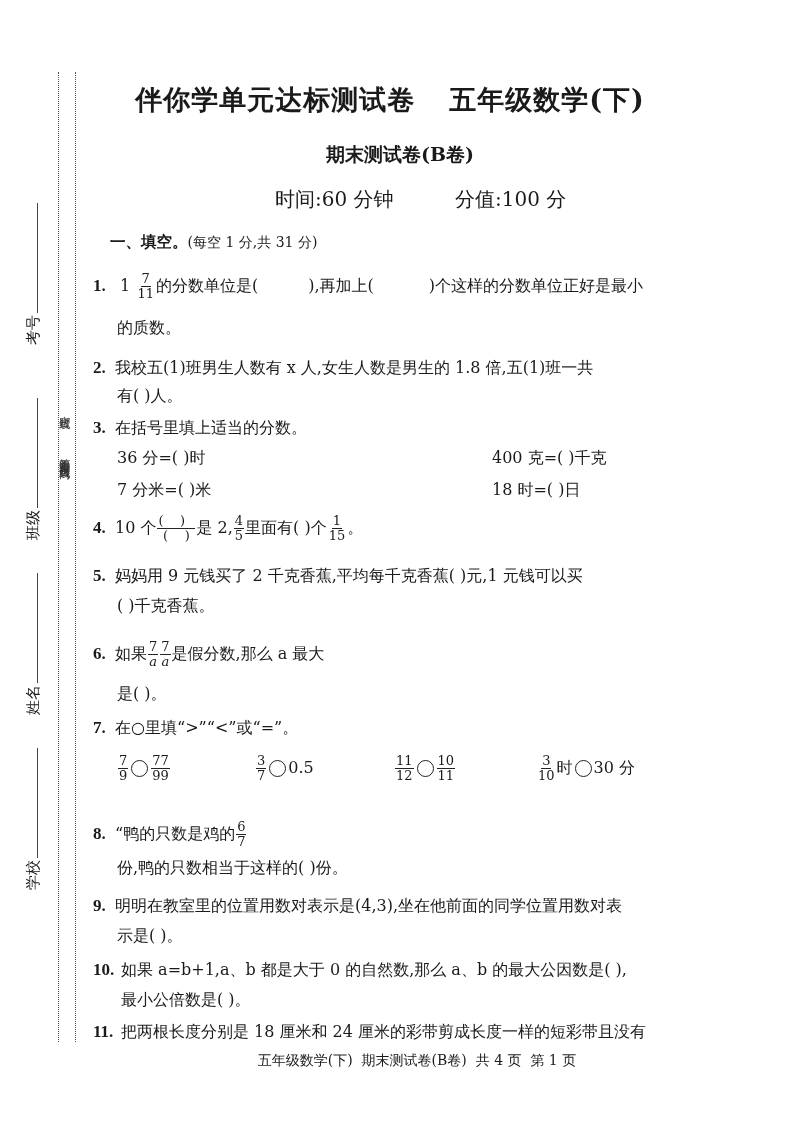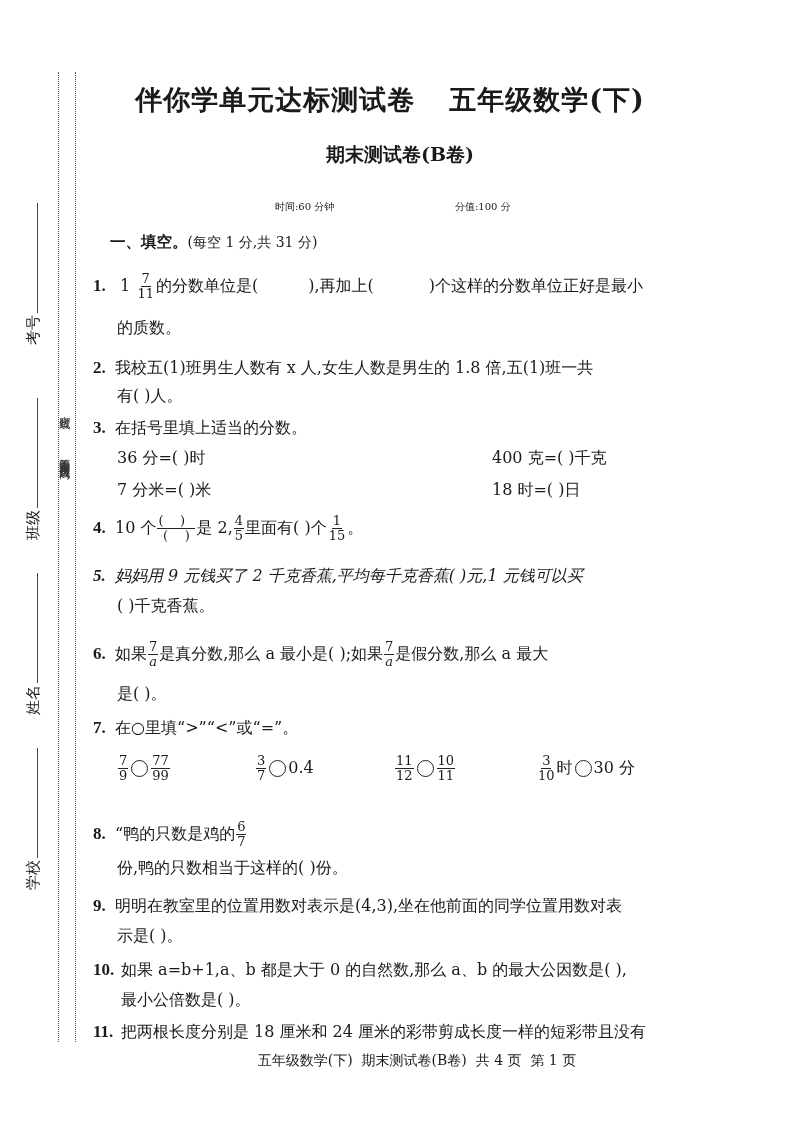--- a/index.html
+++ b/index.html
@@ -11,21 +11,21 @@
   .seal-text{position:absolute;left:56px;width:16px;font-size:11px;line-height:13.5px;
              font-family:"DejaVu Sans","Liberation Sans",sans-serif;text-align:center;color:#333;}
   .seal-text span{display:block;}
   .vfield{position:absolute;left:24px;transform:rotate(-90deg);transform-origin:left top;
           white-space:nowrap;font-size:15px;font-family:"DejaVu Sans","Liberation Sans",sans-serif;}
   .vfield .blank{display:inline-block;width:110px;border-bottom:1.2px solid #444;margin-left:2px;vertical-align:baseline;height:1px;}
   
   .title{left:0;width:780px;text-align:center;top:82px;font-size:27px;font-weight:bold;letter-spacing:1px;}
   .title .gap{display:inline-block;width:34px;}
   .subtitle{left:0;width:800px;text-align:center;top:142px;font-size:19px;font-weight:bold;}
-  .meta{top:200px;font-size:10px;}
+  .meta{top:186px;font-size:20px;}
   .section{left:110px;top:232px;font-size:15.5px;}
   .section b{font-weight:bold;}
   .q{position:absolute;left:93px;font-size:16px;white-space:nowrap;}
   .qn{display:inline-block;width:22px;font-weight:bold;font-family:"Liberation Serif","DejaVu Serif",serif;font-size:17px;}
   .qn.w2{width:28px;}
   .cont{position:absolute;left:117px;font-size:16px;white-space:nowrap;}
   .frac{display:inline-flex;flex-direction:column;align-items:center;vertical-align:middle;
         font-size:13px;line-height:14px;margin:0 1px;}
   .frac .num{border-bottom:1px solid #222;padding:0 1px;}
   .frac .den{padding:0 1px;}
@@ -99,30 +99,30 @@
       <span class="den">(&nbsp;&nbsp;&nbsp;&nbsp;)</span>
     </span><span>是 2,</span><span class="frac">
       <span class="num">4</span>
       <span class="den">5</span>
     </span><span>里面有(      )个</span><span class="frac">
       <span class="num">1</span>
       <span class="den">15</span>
     </span><span>。</span>
 </div>
 
-<div class="q" style="top:566px;font-style:italic;">
+<div class="q" style="top:566px;">
   <span class="qn">5.</span><span>妈妈用 9 元钱买了 2 千克香蕉,平均每千克香蕉(          )元,1 元钱可以买</span>
 </div>
 <div class="cont" style="top:596px;">(          )千克香蕉。</div>
 
 <div class="q" style="top:640px;">
   <span class="qn">6.</span><span>如果</span><span class="frac">
       <span class="num">7</span>
       <span class="den"><i class="v">a</i></span>
-    </span><span>是真分数,那么 a 最小是(                  );如果</span><span class="frac">
+    </span><span class="frac">
       <span class="num">7</span>
       <span class="den"><i class="v">a</i></span>
     </span><span>是假分数,那么 a 最大</span>
 </div>
 <div class="cont" style="top:684px;">是(              )。</div>
 
 <div class="q" style="top:718px;">
   <span class="qn">7.</span><span>在○里填“&gt;”“&lt;”或“=”。</span>
 </div>
 <div class="cont" style="top:754px;">
@@ -131,21 +131,21 @@
       <span class="den">9</span>
     </span><span class="circle"></span><span class="frac">
       <span class="num">77</span>
       <span class="den">99</span>
     </span>
 </div>
 <div class="cont" style="top:754px;left:255px;">
   <span class="frac">
       <span class="num">3</span>
       <span class="den">7</span>
-    </span><span class="circle"></span><span>0.4</span>
+    </span><span class="circle"></span><span>0.5</span>
 </div>
 <div class="cont" style="top:754px;left:394px;">
   <span class="frac">
       <span class="num">11</span>
       <span class="den">12</span>
     </span><span class="circle"></span><span class="frac">
       <span class="num">10</span>
       <span class="den">11</span>
     </span>
 </div>

